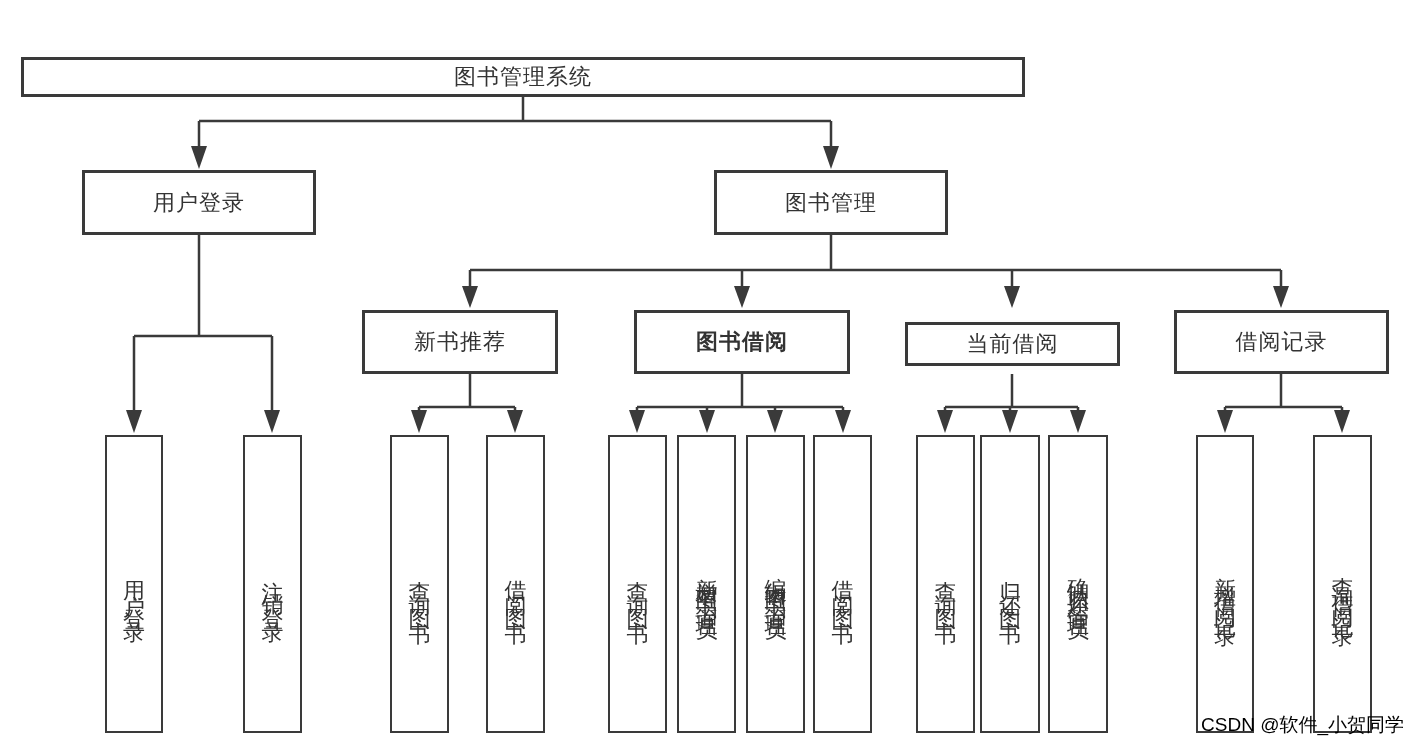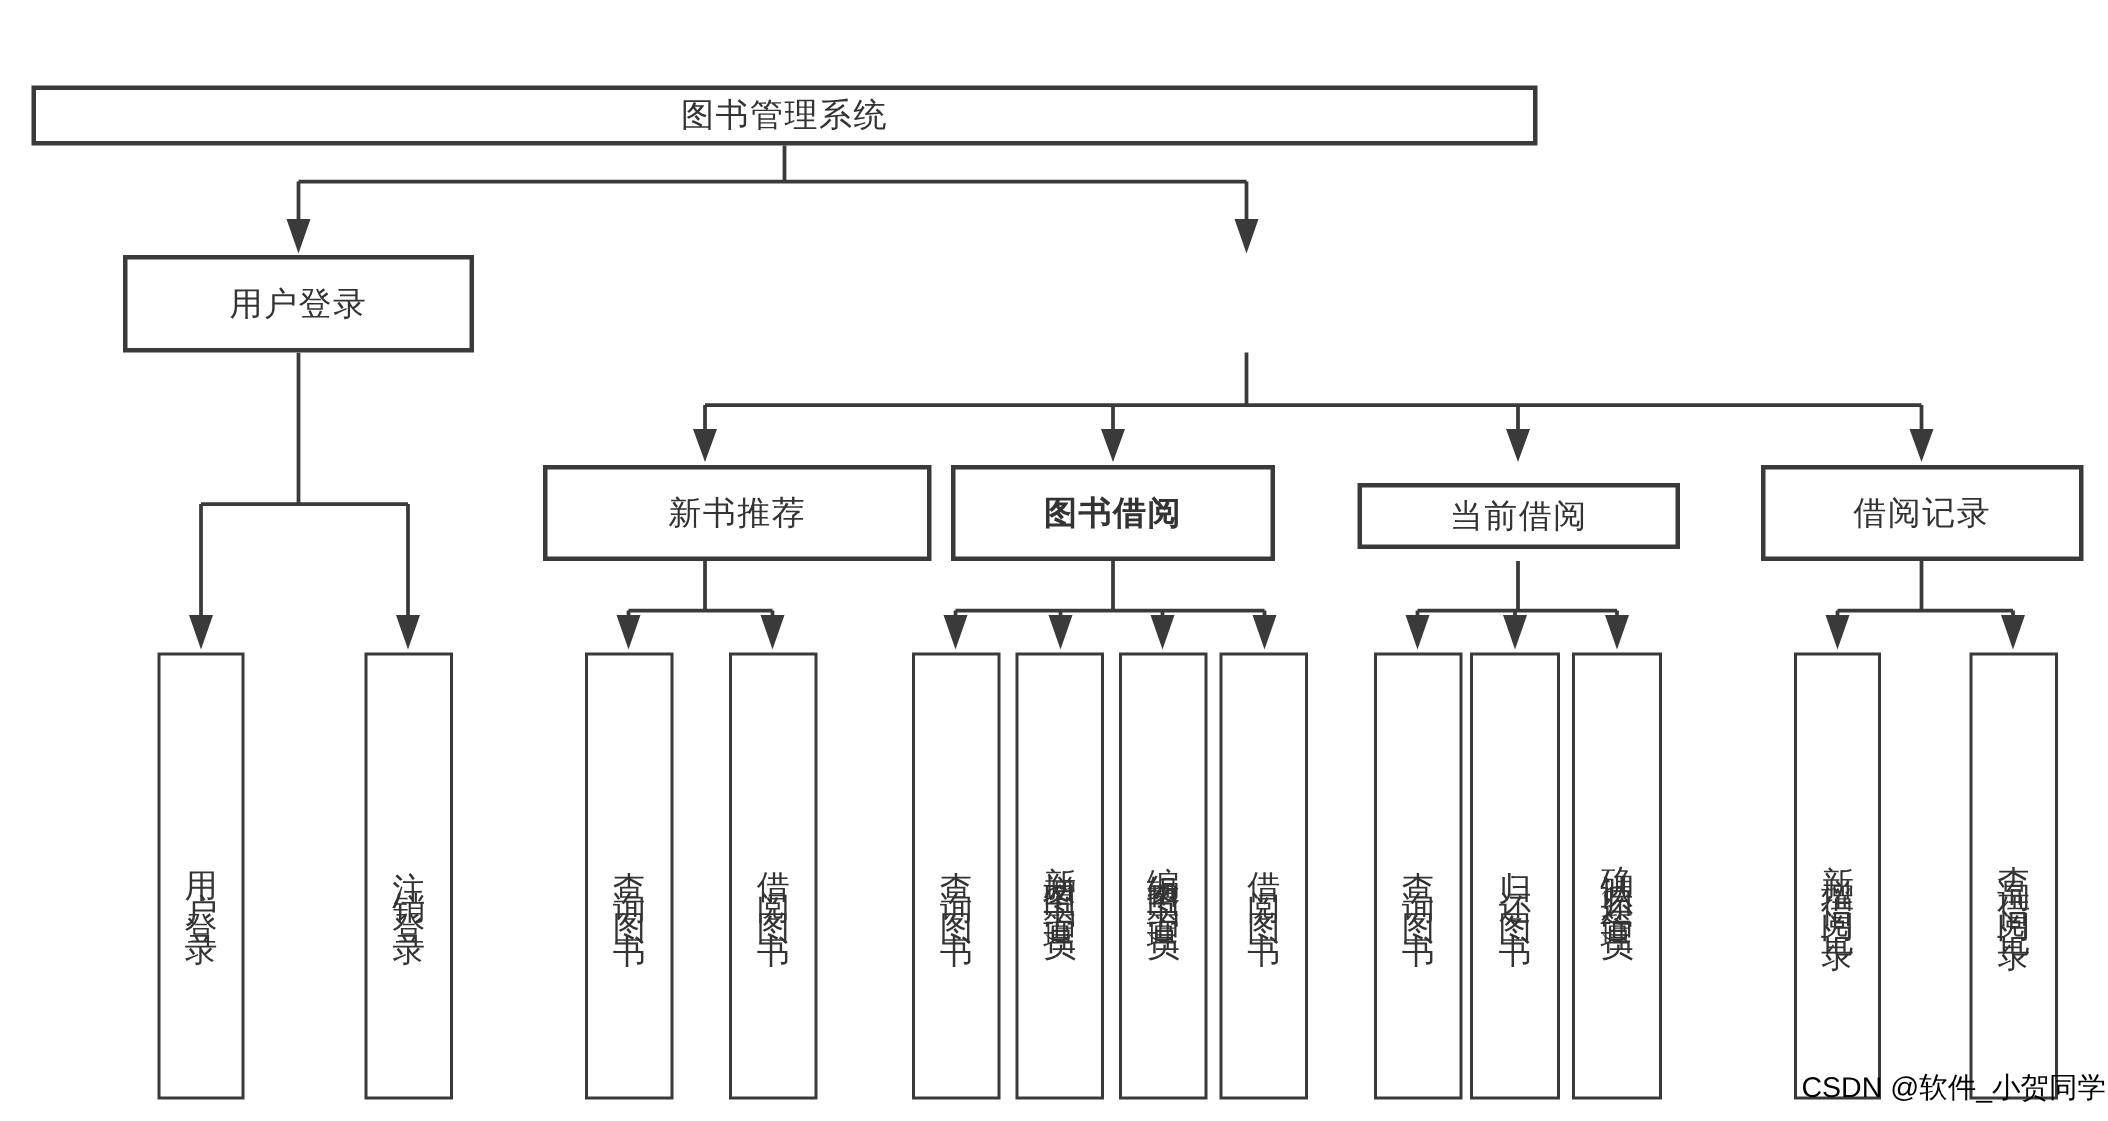--- a/index.html
+++ b/index.html
@@ -98,22 +98,25 @@
     </g>
   </svg>
 
   <div class="node" style="left:21px;top:13px;width:1004px;height:40px;margin-top:44px;">
     <span class="hlabel">图书管理系统</span>
   </div>
 
   <div class="node" style="left:82px;top:170px;width:234px;height:65px;">
     <span class="hlabel">用户登录</span>
   </div>
+  <div class="node" style="left:714px;top:170px;width:234px;height:65px;">
+    <span class="hlabel">图书管理</span>
+  </div>
 
-  <div class="node" style="left:362px;top:310px;width:259px;height:64px;text-align:center;">
+  <div class="node" style="left:362px;top:310px;width:196px;height:64px;text-align:center;">
     <span class="hlabel">新书推荐</span>
   </div>
   <div class="node" style="left:634px;top:310px;width:216px;height:64px;font-weight:bold;">
     <span class="hlabel">图书借阅</span>
   </div>
   <div class="node" style="left:905px;top:322px;width:215px;height:44px;">
     <span class="hlabel">当前借阅</span>
   </div>
   <div class="node" style="left:1174px;top:310px;width:215px;height:64px;text-align:center;">
     <span class="hlabel">借阅记录</span>

